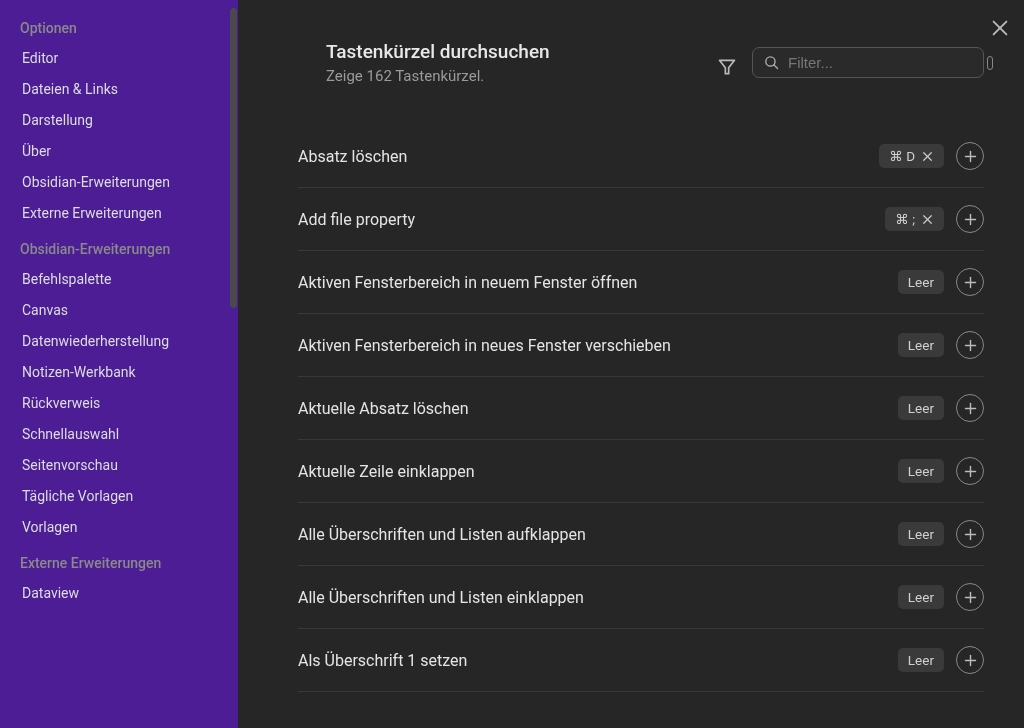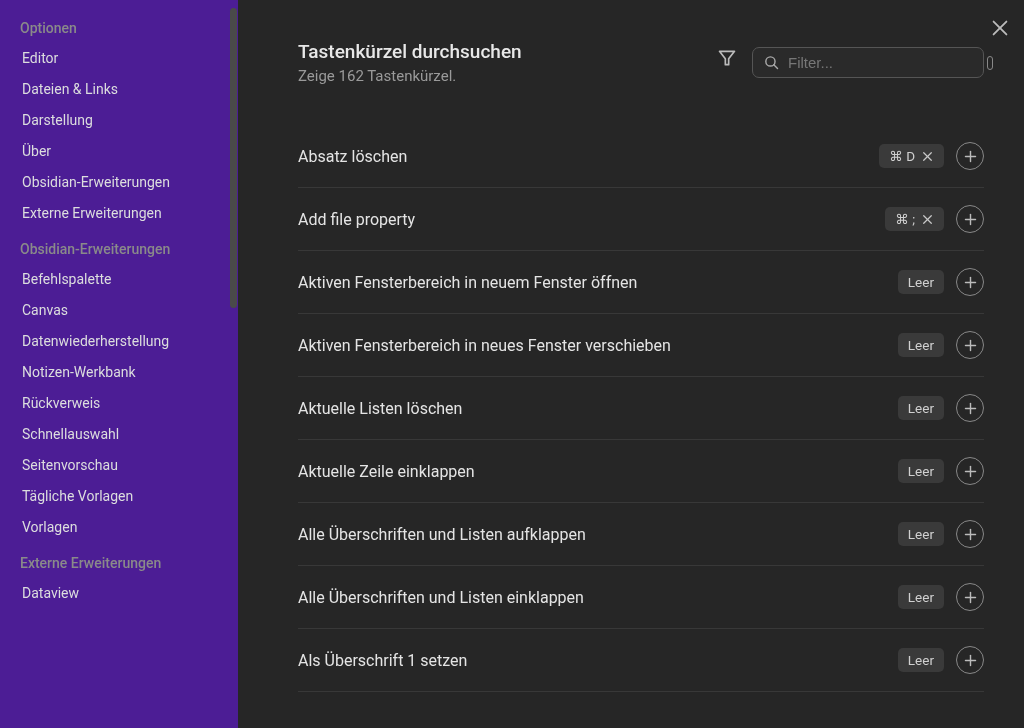--- a/index.html
+++ b/index.html
@@ -72,24 +72,24 @@
     display: flex;
     align-items: center;
     justify-content: center;
   }
   .header-row {
     display: flex;
     align-items: center;
     padding-top: 40px;
     padding-bottom: 10px;
   }
-  .header-left { flex: 1; }
+  .header-left { flex: 1; margin-left: 28px; }
   .page-title { font-size: 19px; color: #e8e8e8; font-weight: 500; }
   .page-subtitle { font-size: 15px; color: #9a9a9a; margin-top: 4px; }
-  .header-right { display: flex; align-items: flex-start; gap: 14px; }
+  .header-right { display: flex; align-items: flex-end; gap: 14px; }
   .filter-icon {
     width: 22px; height: 22px; color: #bbb; cursor: pointer;
     display: flex; align-items: center; justify-content: center;
   }
   .search-wrap {
     display: flex;
     align-items: center;
     border: 1px solid #555;
     border-radius: 7px;
     padding: 6px 10px;
@@ -282,21 +282,21 @@
             </span>
             <button class="add-btn">
               <svg width="15" height="15" viewBox="0 0 24 24" fill="none" stroke="currentColor" stroke-width="2.3" stroke-linecap="round">
                 <line x1="12" y1="4" x2="12" y2="20"></line>
                 <line x1="4" y1="12" x2="20" y2="12"></line>
               </svg>
             </button>
           </div>
         </div>
         <div class="hotkey-row">
-          <div class="hotkey-label">Aktuelle Listen löschen</div>
+          <div class="hotkey-label">Aktuelle Absatz löschen</div>
           <div class="hotkey-right">
             <span class="hotkey-badge">
               <span>Leer</span>
             </span>
             <button class="add-btn">
               <svg width="15" height="15" viewBox="0 0 24 24" fill="none" stroke="currentColor" stroke-width="2.3" stroke-linecap="round">
                 <line x1="12" y1="4" x2="12" y2="20"></line>
                 <line x1="4" y1="12" x2="20" y2="12"></line>
               </svg>
             </button>

